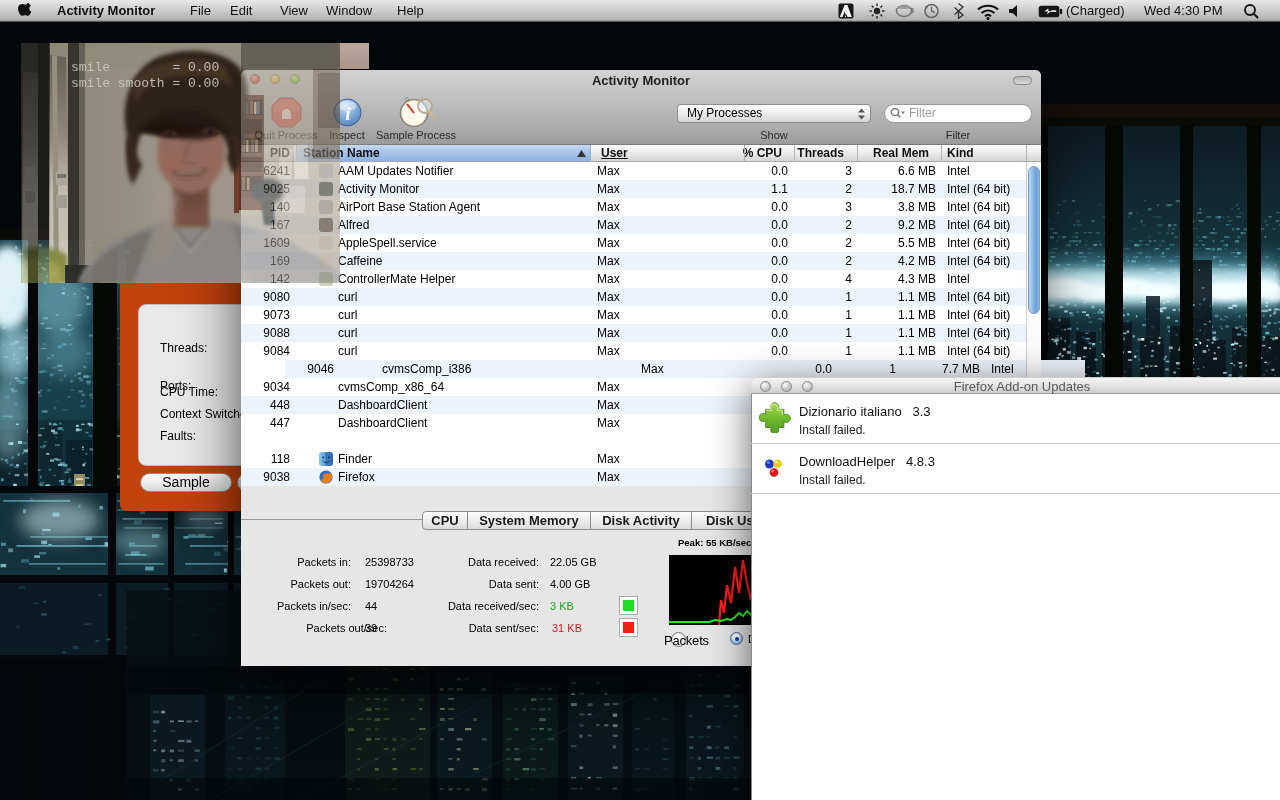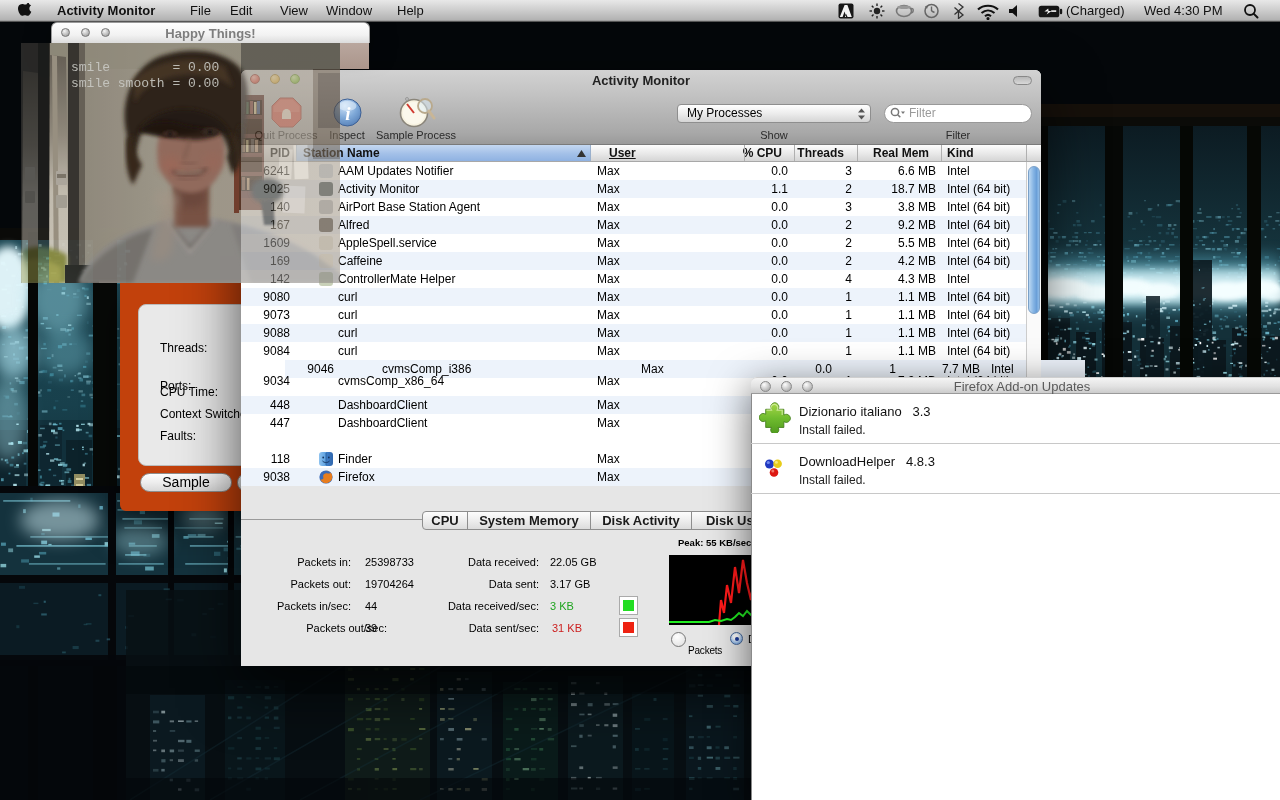--- a/index.html
+++ b/index.html
@@ -2363,21 +2363,21 @@
       <div class="abs" style="left:643px;top:59px;width:148px;text-align:center;font-size:11px;color:#2a2a2a;">Filter</div>
     </div>
 
     <div class="abs" style="left:0;top:75px;width:800px;height:17px;background:linear-gradient(#fdfdfd,#e8e8e8 55%,#d5d5d5);border-bottom:1px solid #a8a8a8;box-sizing:border-box;font-size:12px;font-weight:bold;color:#111;">
       <div class="abs" style="left:55px;top:0;width:295px;height:16px;background:linear-gradient(#c4d8f2,#a3c0e8 55%,#8fb2e2);border-left:1px solid #9ab0cc;border-right:1px solid #9ab0cc;box-sizing:border-box;"></div>
       <div class="abs" style="left:0;top:1px;width:49px;text-align:right;">PID</div>
       <div class="abs" style="left:62px;top:1px;">Station Name</div>
       <svg class="abs" style="left:336px;top:5px;" width="9" height="7" viewBox="0 0 9 7">
           <path d="M4.5 0 L9 7 H0 Z" fill="#333"></path>
         </svg>
-      <div class="abs" style="left:368px;top:1px;text-decoration:underline;">User</div>
+      <div class="abs" style="left:360px;top:1px;text-decoration:underline;">User</div>
       <div class="abs" style="left:455px;top:1px;width:86px;text-align:right;">% CPU</div>
       <div class="abs" style="left:519px;top:1px;width:84px;text-align:right;">Threads</div>
       <div class="abs" style="left:600px;top:1px;width:88px;text-align:right;">Real Mem</div>
       <div class="abs" style="left:706px;top:1px;">Kind</div>
       <div class="abs" style="left:503px;top:0;width:1px;height:16px;background:#b0b0b0;"></div>
       <div class="abs" style="left:553px;top:0;width:1px;height:16px;background:#b0b0b0;"></div>
       <div class="abs" style="left:616px;top:0;width:1px;height:16px;background:#b0b0b0;"></div>
       <div class="abs" style="left:700px;top:0;width:1px;height:16px;background:#b0b0b0;"></div>
       <div class="abs" style="left:785px;top:0;width:1px;height:16px;background:#b0b0b0;"></div>
     </div>
@@ -2491,21 +2491,21 @@
         </div>
       <div class="row b" style="top:198px;margin-left:44px;">
           <span class="pid">9046</span>
           <span class="nm">cvmsComp_i386</span>
           <span class="us">Max</span>
           <span class="cpu">0.0</span>
           <span class="th">1</span>
           <span class="rm">7.7 MB</span>
           <span class="kd">Intel</span>
         </div>
-      <div class="row" style="top:210px;">
+      <div class="row" style="top:216px;">
           <span class="pid">9034</span>
           <span class="nm">cvmsComp_x86_64</span>
           <span class="us">Max</span>
           <span class="cpu">0.0</span>
           <span class="th">1</span>
           <span class="rm">7.9 MB</span>
           <span class="kd">Intel (64 bit)</span>
         </div>
       <div class="row b" style="top:234px;">
           <span class="pid">448</span>
@@ -2593,37 +2593,37 @@
       <div class="abs" style="left:0px;top:92px;width:110px;text-align:right;margin-left:36px;">Packets out/sec:</div>
       <div class="abs" style="left:124px;top:26px;">25398733</div>
       <div class="abs" style="left:124px;top:48px;">19704264</div>
       <div class="abs" style="left:124px;top:70px;">44</div>
       <div class="abs" style="left:124px;top:92px;">39</div>
       <div class="abs" style="left:148px;top:26px;width:150px;text-align:right;">Data received:</div>
       <div class="abs" style="left:148px;top:48px;width:150px;text-align:right;">Data sent:</div>
       <div class="abs" style="left:148px;top:70px;width:150px;text-align:right;">Data received/sec:</div>
       <div class="abs" style="left:148px;top:92px;width:150px;text-align:right;">Data sent/sec:</div>
       <div class="abs" style="left:309px;top:26px;">22.05 GB</div>
-      <div class="abs" style="left:309px;top:48px;">3.17 GB</div>
+      <div class="abs" style="left:309px;top:48px;">4.00 GB</div>
       <div class="abs" style="left:309px;top:70px;color:#1fa41f;">3 KB</div>
       <div class="abs" style="left:311px;top:92px;color:#cc2020;">31 KB</div>
       <div class="abs" style="left:378px;top:66px;width:17px;height:17px;background:#fff;border:1px solid #aaa;">
           <div class="abs" style="left:3px;top:3px;width:11px;height:11px;background:#22dd22;"></div>
         </div>
       <div class="abs" style="left:378px;top:88px;width:17px;height:17px;background:#fff;border:1px solid #aaa;">
           <div class="abs" style="left:3px;top:3px;width:11px;height:11px;background:#ee2211;"></div>
         </div>
       <div class="abs" style="left:437px;top:7px;font-weight:bold;font-size:9.5px;">Peak: 55 KB/sec</div>
       <svg class="abs" style="left:428px;top:25px;" width="125" height="70" viewBox="0 0 125 70">
         <rect width="125" height="70" fill="#000"></rect>
         <polyline points="50,70 52,45 55,58 58,30 62,48 66,12 70,38 74,5 78,28 82,45 86,15 90,32 94,3 98,25 102,40 106,12 110,30 114,20 125,28" fill="none" stroke="#ff1a1a" stroke-width="2.2" transform="translate(0,0)"></polyline>
         <polyline points="0,67 40,67 46,65 52,66 58,64 62,65 66,62 70,58 74,61 78,56 82,60 86,62 90,59 96,63 102,60 108,64 112,61 118,63 125,62" fill="none" stroke="#22ee22" stroke-width="2"></polyline>
       </svg>
       <div class="abs" style="left:430px;top:102px;width:13px;height:13px;border-radius:50%;background:radial-gradient(circle at 40% 30%,#fff,#ddd);border:1px solid #777;"></div>
-      <div class="abs" style="left:447px;top:103px;font-size:10px;letter-spacing:-0.2px;margin-top:12px;">Packets</div>
+      <div class="abs" style="left:423px;top:103px;font-size:13px;letter-spacing:-0.2px;">Packets</div>
       <div class="abs" style="left:489px;top:102px;width:13px;height:13px;border-radius:50%;background:radial-gradient(circle at 45% 35%,#ffffff 25%,#cfe2f8 45%,#8fb8ea 70%,#5a88c8);border:1px solid #4a6a9a;box-sizing:border-box;">
           <div class="abs" style="left:3.5px;top:3.5px;width:4px;height:4px;border-radius:50%;background:#1a3a9a;"></div>
         </div>
       <div class="abs" style="left:507px;top:103px;font-size:11px;letter-spacing:-0.2px;">Data</div>
     </div>
   </div>
 
   <div id="ffwin" class="abs" style="left:751px;top:377px;width:542px;height:423px;background:#fff;border-radius:6px 0 0 0;box-shadow:0 10px 40px rgba(0,0,0,.6);z-index:30;">
     <div class="abs" style="left:0;top:17px;width:1px;height:406px;background:#8a8a8a;"></div>
       <div class="abs" style="left:0;top:0;width:542px;height:17px;background:linear-gradient(#f4f4f4,#e2e2e2 55%,#cccccc);border-bottom:1px solid #9a9a9a;border-top:1px solid #cfcfcf;border-radius:6px 0 0 0;box-sizing:border-box;">
@@ -2652,26 +2652,20 @@
       <circle cx="14.6" cy="7.7" r="4.3" fill="#e8cc18"></circle>
         <circle cx="13.4" cy="6.3" r="1.5" fill="#f8ea80" opacity="0.95"></circle>
       <circle cx="11" cy="16.5" r="4.3" fill="#dd1812"></circle>
         <circle cx="9.8" cy="15" r="1.5" fill="#f28a7a" opacity="0.85"></circle>
     </svg>
     <div class="abs" style="left:48px;top:77px;font-size:13px;color:#111;">DownloadHelper&nbsp;&nbsp;&nbsp;4.8.3</div>
     <div class="abs" style="left:48px;top:96px;font-size:12px;color:#222;">Install failed.</div>
     <div class="abs" style="left:0;top:116px;width:542px;height:1px;background:#c8c8c8;"></div>
   </div>
 
-  <div id="happybar" class="abs" style="left:51px;top:22px;width:319px;height:21px;background:linear-gradient(#fefefe,#f2f2f2 60%,#dcdcdc);border:1px solid #9a9a9a;border-bottom:none;border-radius:6px 6px 0 0;box-sizing:border-box;box-shadow:0 8px 25px rgba(0,0,0,.5);z-index:40;">
-    <div class="circle graybtn" style="left:9px;top:5px;width:9px;height:9px;"></div>
-    <div class="circle graybtn" style="left:29px;top:5px;width:9px;height:9px;"></div>
-    <div class="circle graybtn" style="left:49px;top:5px;width:9px;height:9px;"></div>
-    <div class="abs" style="left:0;top:3px;width:317px;text-align:center;font-size:13px;font-weight:bold;color:#7e7e7e;">Happy Things!</div>
-  </div>
 
   <div id="stripB" class="abs" style="left:340px;top:43px;width:29px;height:26px;background:linear-gradient(#b9a79e,#ab958b);z-index:40;"></div>
 
   <div id="webcam" class="abs" style="left:21px;top:43px;width:319px;height:240px;z-index:45;">
   <svg width="319" height="240" viewBox="0 0 319 240">
     <defs>
       <filter id="wb1" x="-20%" y="-20%" width="140%" height="140%">
             <feGaussianBlur stdDeviation="1.2"></feGaussianBlur>
           </filter>
       <filter id="wb2" x="-20%" y="-20%" width="140%" height="140%">

